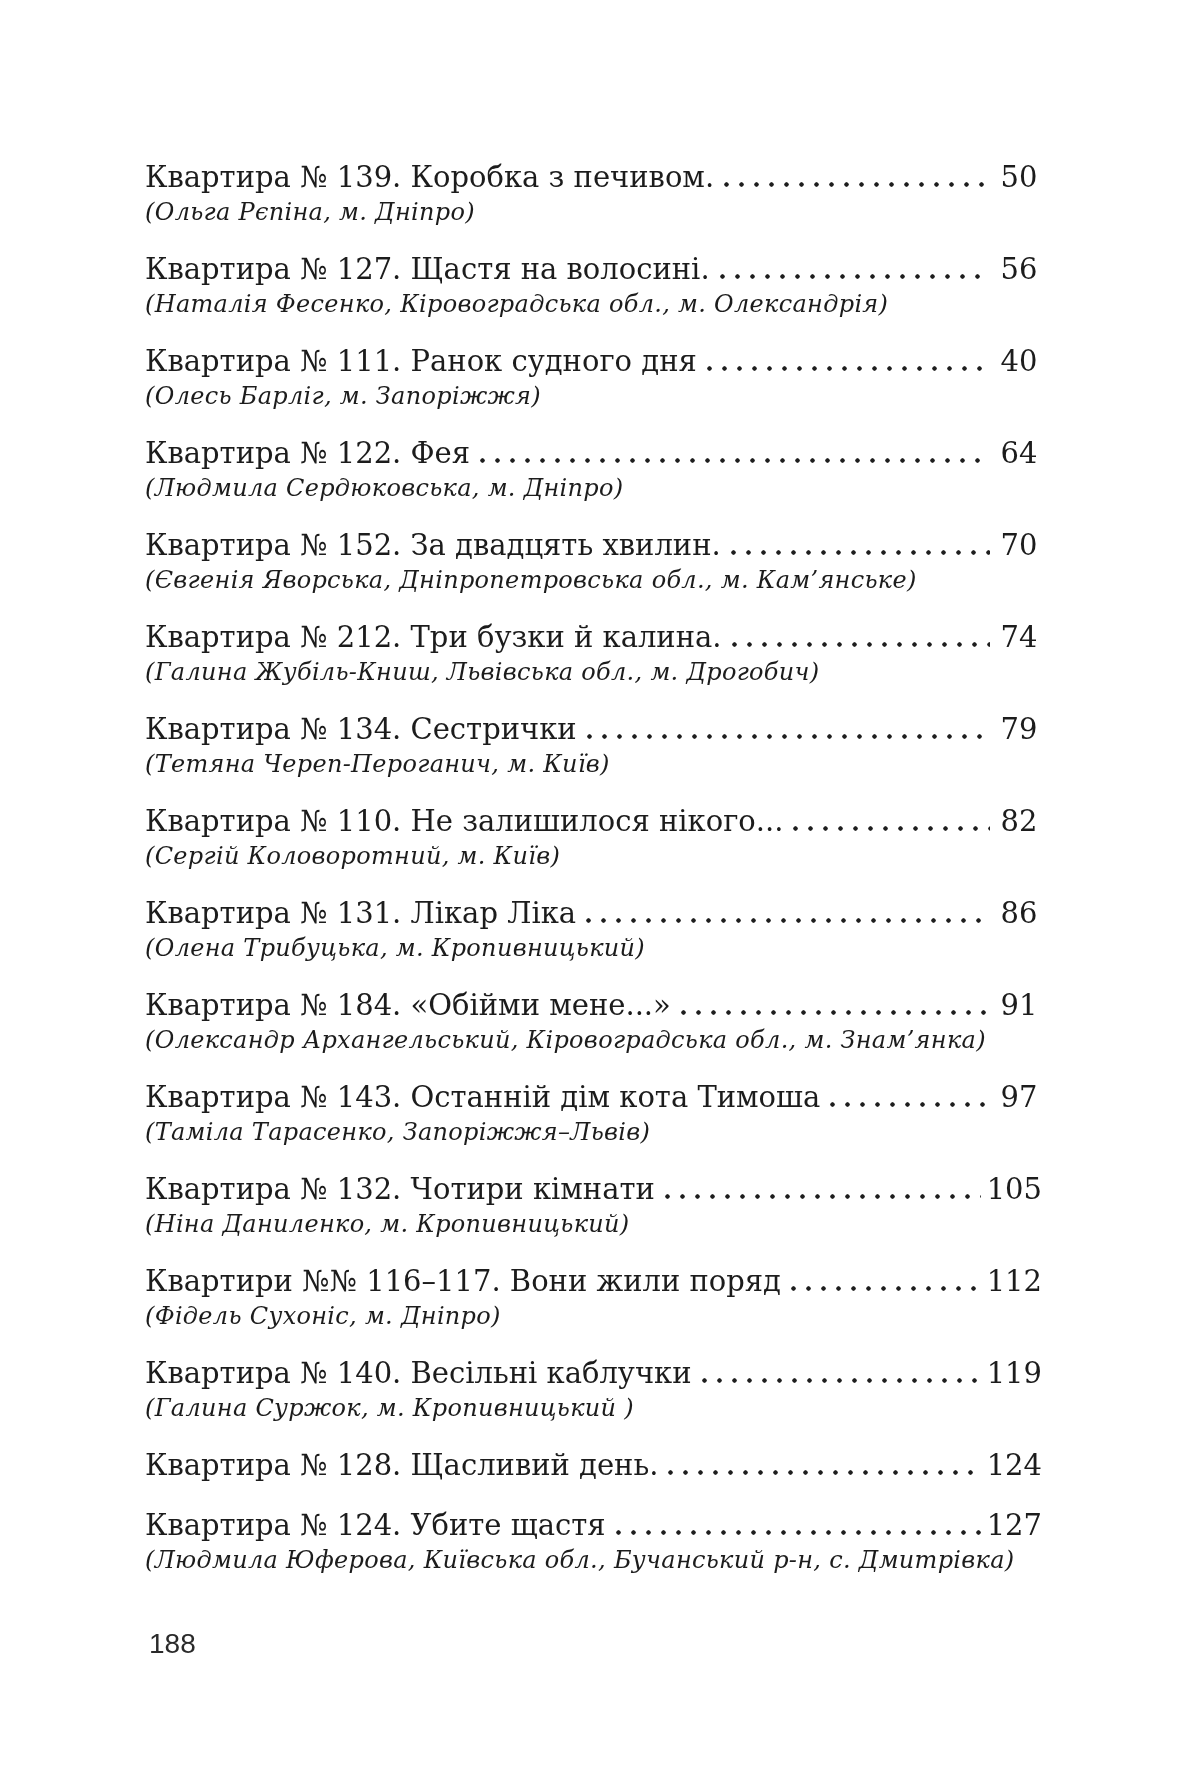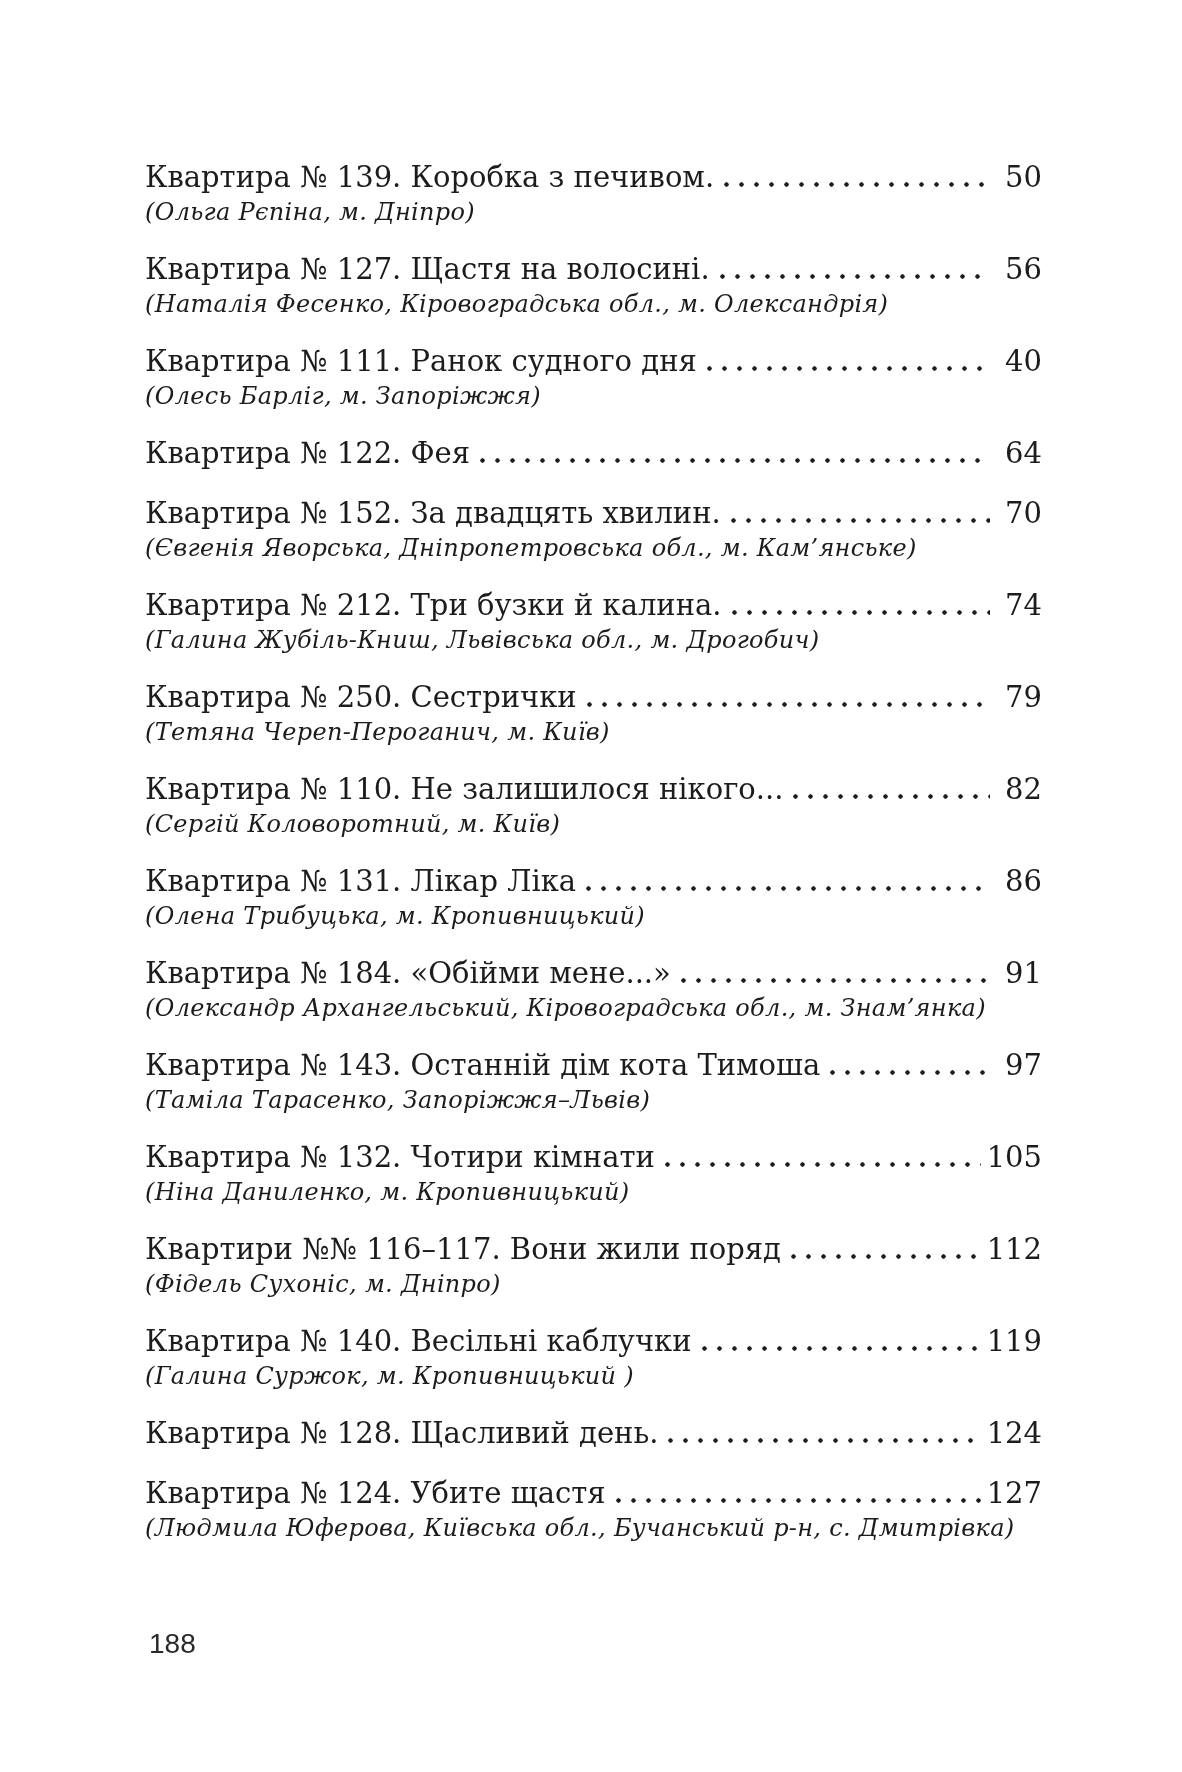--- a/index.html
+++ b/index.html
@@ -41,21 +41,21 @@
     height: 5px;
     margin: 0 6px 0 10px;
     background-image: radial-gradient(circle at 2.5px 2.5px, #1e1e1e 1.9px, rgba(0,0,0,0) 2.5px);
     background-size: 15px 5px;
     background-repeat: repeat-x;
     background-position: left bottom;
   }
   .entry-page {
     flex: 0 0 auto;
     min-width: 46px;
-    text-align: right;
+    text-align: center;
     font-size: 29px;
   }
   .entry-author {
     font-style: italic;
     font-size: 24px;
     line-height: 32px;
     letter-spacing: 0.3px;
   }
   .folio {
     position: absolute;
@@ -98,20 +98,21 @@
     </div>
     <div class="entry-author">(Олесь Барліг, м. Запоріжжя)</div>
   </div>
 
   <div class="entry">
     <div class="entry-line">
       <span class="entry-title">Квартира № 122. Фея</span>
       <span class="leader"></span>
       <span class="entry-page">64</span>
     </div>
+    <div class="entry-author">(Людмила Сердюковська, м. Дніпро)</div>
   </div>
 
   <div class="entry">
     <div class="entry-line">
       <span class="entry-title">Квартира № 152. За двадцять хвилин.</span>
       <span class="leader"></span>
       <span class="entry-page">70</span>
     </div>
     <div class="entry-author">(Євгенія Яворська, Дніпропетровська обл., м. Кам’янське)</div>
   </div>
@@ -120,21 +121,21 @@
     <div class="entry-line">
       <span class="entry-title">Квартира № 212. Три бузки й калина.</span>
       <span class="leader"></span>
       <span class="entry-page">74</span>
     </div>
     <div class="entry-author">(Галина Жубіль-Книш, Львівська обл., м. Дрогобич)</div>
   </div>
 
   <div class="entry">
     <div class="entry-line">
-      <span class="entry-title">Квартира № 250. Сестрички</span>
+      <span class="entry-title">Квартира № 134. Сестрички</span>
       <span class="leader"></span>
       <span class="entry-page">79</span>
     </div>
     <div class="entry-author">(Тетяна Череп-Пероганич, м. Київ)</div>
   </div>
 
   <div class="entry">
     <div class="entry-line">
       <span class="entry-title">Квартира № 110. Не залишилося нікого...</span>
       <span class="leader"></span>

